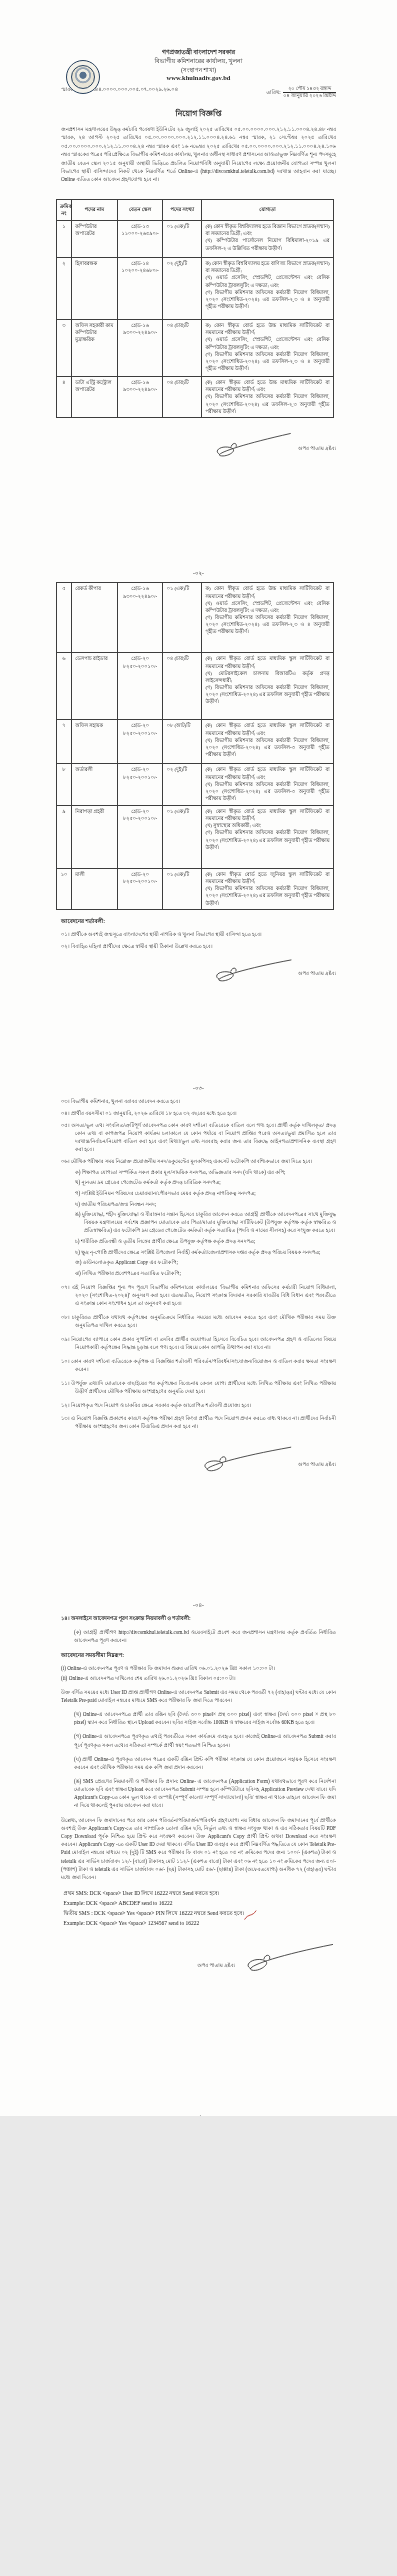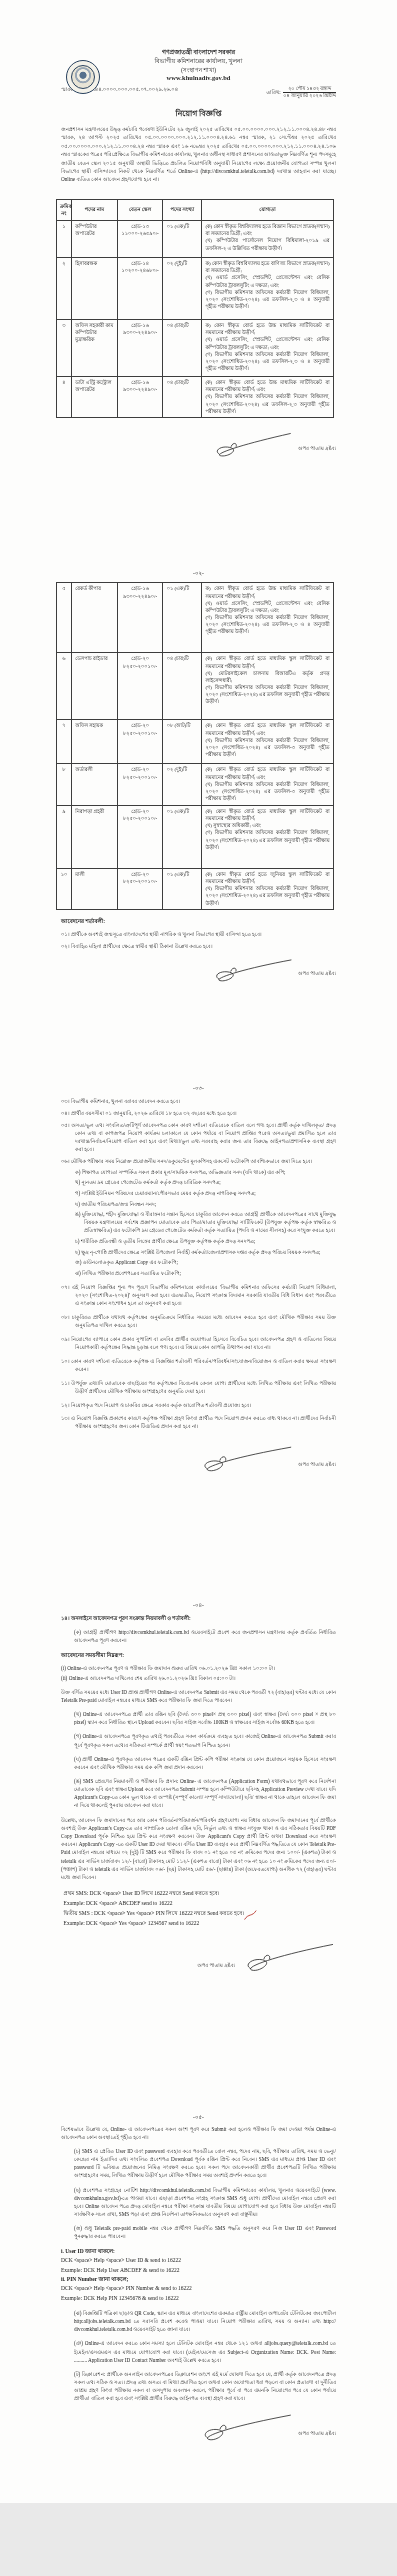--- a/index.html
+++ b/index.html
@@ -1,16 +1,16 @@
 <!DOCTYPE html>
 <html style="font-size:10.3px"><head>
 <meta charset="utf-8">
 <style>
   html,body{margin:0;padding:0;background:#e9e9e9;}
-  #canvas{position:relative;width:398px;height:2503px;background:#fdfdfc;overflow:hidden;
+  #canvas{position:relative;width:398px;height:2116px;background:#fdfdfc;overflow:hidden;
           font-family:"Liberation Serif","DejaVu Serif",serif;color:#232323;}
   .page{position:absolute;left:0;width:398px;box-sizing:border-box;padding:0 62px 0 61px;background:transparent;}
   .c{text-align:center;}
   .b{font-weight:bold;}
   .j{text-align:justify;}
   .ml{white-space:pre-line;}
   .hdr1{font-size:6.1px;line-height:1.45;}
   .hdr2{font-size:5.8px;line-height:1.45;}
   .site{font-size:6.4px;font-weight:bold;letter-spacing:0.1px;}
   .memo-row{display:flex;justify-content:space-between;align-items:flex-start;font-size:5.2px;margin-top:4.5px;}

